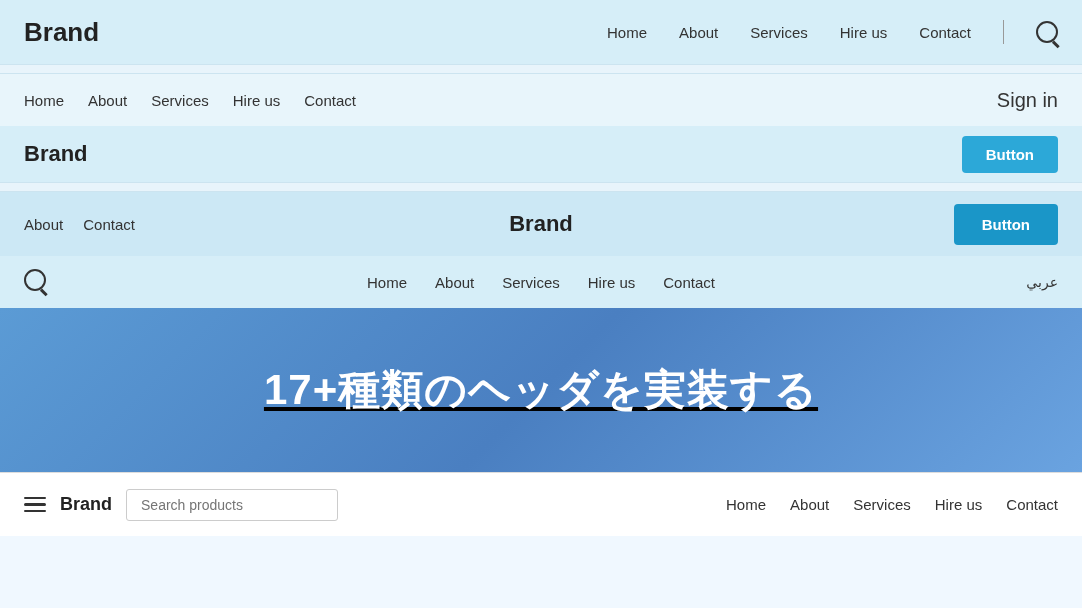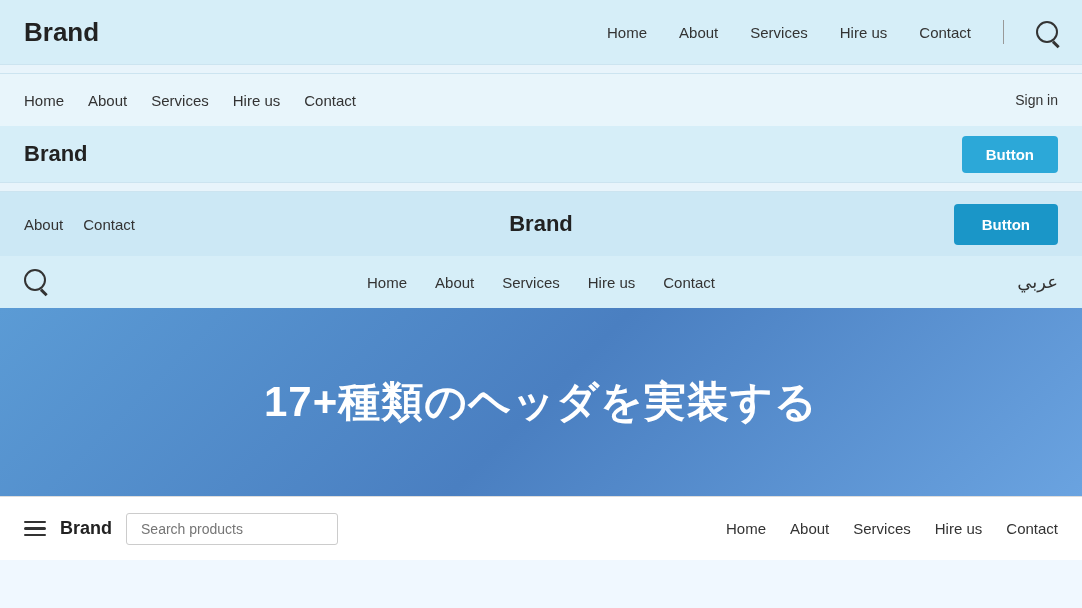--- a/index.html
+++ b/index.html
@@ -74,21 +74,21 @@
       display: flex;
       gap: 24px;
     }
     .header2 .nav-left a {
       text-decoration: none;
       color: #333;
       font-size: 15px;
     }
     .header2 .sign-in {
       color: #333;
-      font-size: 14px;
+      font-size: 20px;
       cursor: pointer;
     }
 
     
     .header3 {
       background: #d6eef8;
       display: flex;
       align-items: center;
       justify-content: space-between;
       padding: 0 24px;
@@ -169,35 +169,36 @@
       left: 50%;
       transform: translateX(-50%);
     }
     .header5 .nav-center a {
       text-decoration: none;
       color: #333;
       font-size: 15px;
     }
     .header5 .arabic {
       color: #333;
-      font-size: 18px;
+      font-size: 14px;
     }
     .header5-relative {
       position: relative;
     }
 
     
     .hero-banner {
       background: linear-gradient(135deg, #5b9bd5 0%, #4a7fc1 50%, #6aa3e0 100%);
       display: flex;
       align-items: center;
       justify-content: center;
       flex-direction: column;
-      height: 188px;
+      height: 164px;
       text-align: center;
+      text-decoration: underline;
     }
     .hero-banner .hero-text {
       font-size: 42px;
       font-weight: 800;
       color: white;
       line-height: 1.3;
       letter-spacing: 1px;
     }
 
     

